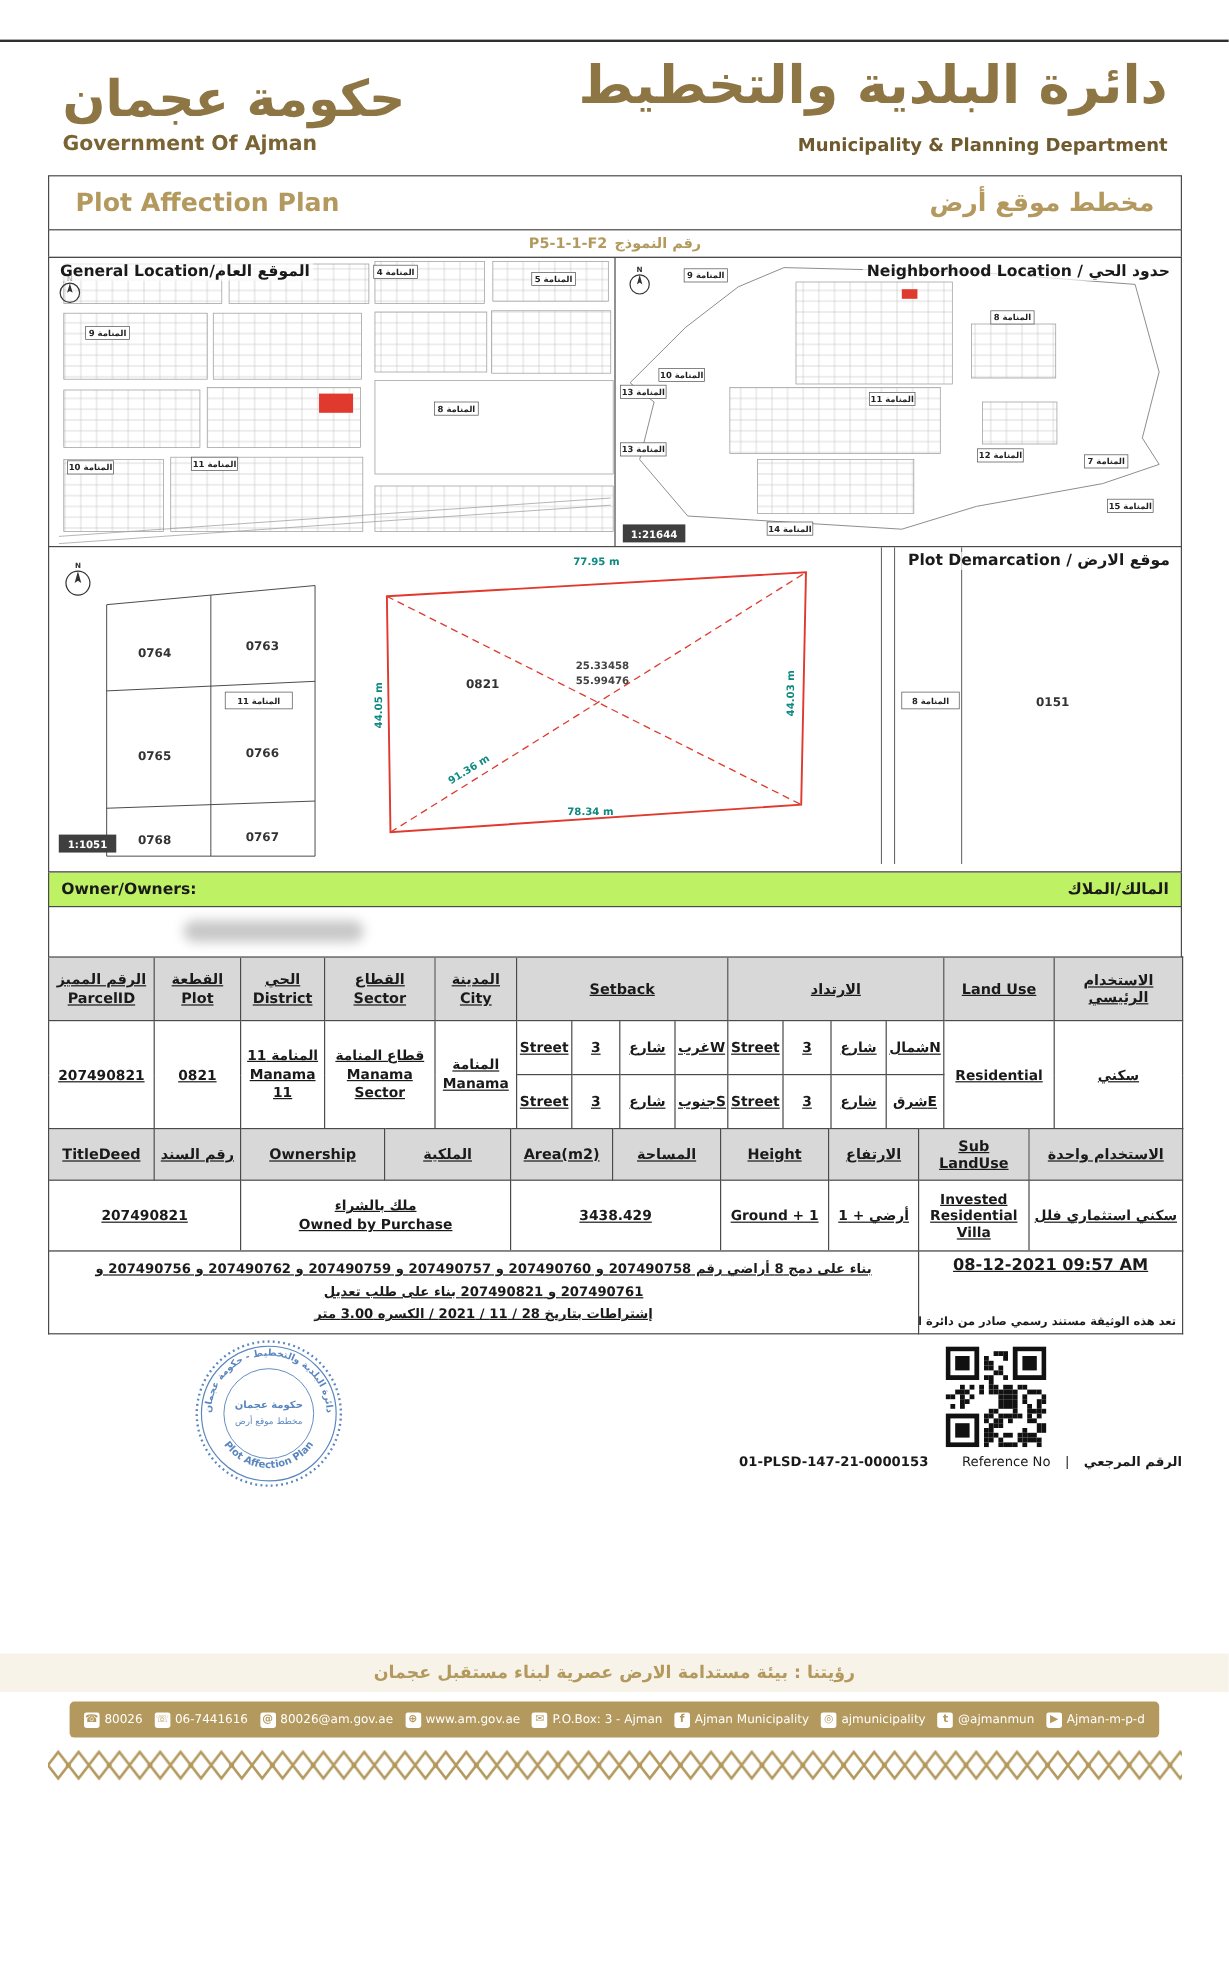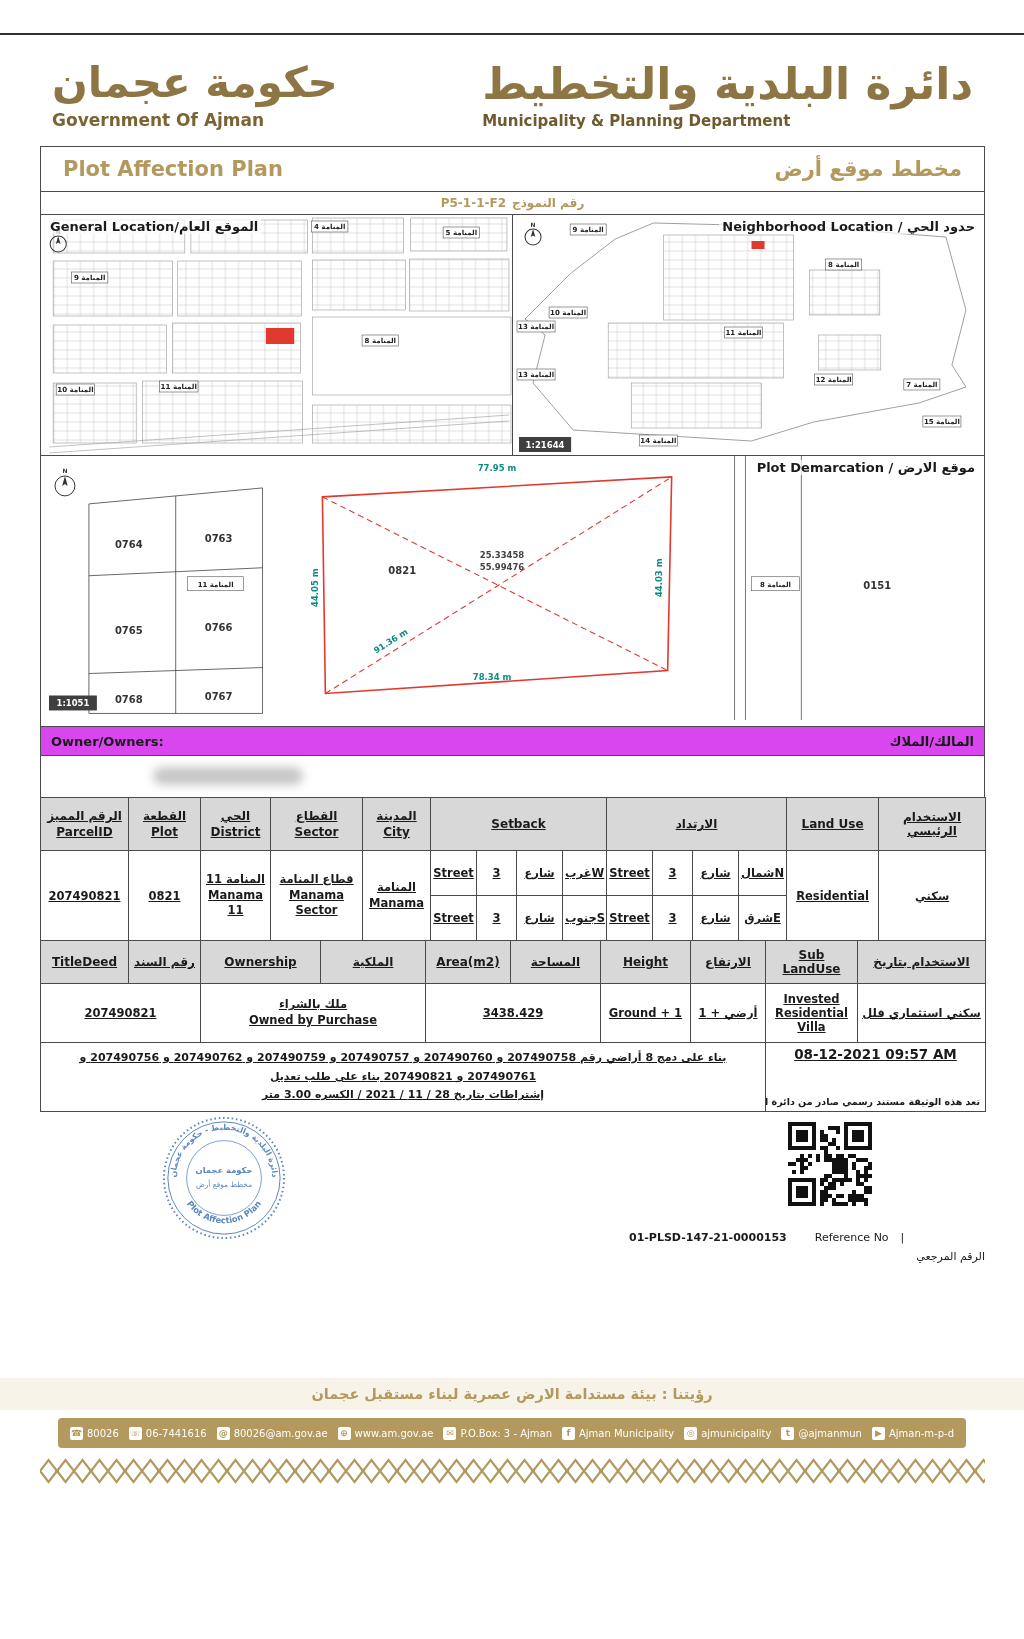--- a/index.html
+++ b/index.html
@@ -8,21 +8,21 @@
     font-family:"DejaVu Sans", sans-serif;color:#1a1a1a;overflow:hidden;
   }
   .topline{position:absolute;top:33px;left:0;width:1024px;height:2px;background:#2f2f2f;}
   .doc{position:absolute;left:40px;top:0;width:945px;}
 
   
   .doc-header{display:flex;justify-content:space-between;align-items:flex-end;padding:58px 12px 0 12px;height:130px;box-sizing:border-box;}
   .logo{display:flex;flex-direction:column;}
   .logo .calligraphy{font-weight:bold;color:#8d7544;line-height:1;}
   .logo-left .calligraphy{font-size:42px;}
-  .logo-right{}
+  .logo-right{text-align:right;gap:12px;}
   .logo-right .calligraphy{font-size:44px;}
   .logo .caption{font-weight:bold;margin-top:6px;}
   .logo-left .caption{font-size:17px;color:#7a6434;}
   .logo-right .caption{font-size:15px;color:#6f5a2e;}
 
   
   .sect{border:1px solid #4a4a4a;margin-top:-1px;box-sizing:border-box;background:#fff;}
 
   .title-box{margin-top:16px;height:46px;display:flex;justify-content:space-between;align-items:center;padding:0 22px;}
   .title-en,.title-ar{font-weight:bold;font-size:21px;color:#b3995d;}
@@ -45,21 +45,21 @@
   .mlabel rect{fill:#fff;stroke:#555;stroke-width:.6;}
   .mlabel text{font-size:7px;text-anchor:middle;fill:#222;font-weight:bold;}
   .plotnum{font-size:10px;font-weight:bold;fill:#333;text-anchor:middle;}
   .plotid{font-size:10px;font-weight:bold;fill:#333;text-anchor:middle;}
   .dim text{font-size:8.5px;font-weight:bold;fill:#0f8a80;text-anchor:middle;}
   .coords text{font-size:8.5px;font-weight:bold;fill:#444;text-anchor:middle;}
   .scalebadge rect{fill:#3f3f3f;}
   .scalebadge text{fill:#fff;font-size:8.5px;font-weight:bold;text-anchor:middle;}
 
   
-  .owner-bar{height:30px;background:#d946ef;display:flex;justify-content:space-between;align-items:center;
+  .owner-bar{height:30px;background:#bef264;display:flex;justify-content:space-between;align-items:center;
     padding:0 10px;font-weight:bold;font-size:13px;}
   .owner-row{height:43px;position:relative;}
   .redaction{position:absolute;left:112px;top:11px;width:150px;height:18px;background:#c7c7c7;border-radius:9px;filter:blur(5px);}
 
   
   table{border-collapse:collapse;width:945px;table-layout:fixed;margin-top:-1px;text-decoration:underline;}
   th,td{border:1px solid #4a4a4a;text-align:center;vertical-align:middle;padding:3px 2px;overflow:hidden;}
   th{background:#d8d8d8;font-size:12px;font-weight:bold;}
   td{font-size:11.5px;font-weight:bold;}
   .t1 th{height:46px;}
@@ -73,21 +73,21 @@
   .date-cell{position:relative;vertical-align:top;font-size:13.5px;}
   .validity{position:absolute;right:5px;bottom:4px;font-size:9.5px;font-weight:bold;white-space:nowrap;direction:rtl;}
 
   
   .seal-row{position:relative;height:140px;}
   .stamp{position:absolute;left:120px;top:2px;width:128px;height:128px;opacity:.92;}
   .qr{position:absolute;left:748px;top:10px;width:84px;height:84px;}
   .qr svg{width:84px;height:84px;background:#fff;}
   .ref-line{position:absolute;right:0;top:100px;display:flex;align-items:center;gap:12px;font-size:11px;}
   .ref-no{font-weight:bold;margin-right:16px;}
-  .ref-ar{font-weight:normal;margin-top:38px;}
+  .ref-ar{font-weight:bold;}
 
   
   .vision-band{position:absolute;top:1378px;left:0;width:1024px;height:32px;background:#f7f3e8;
     display:flex;align-items:center;justify-content:center;color:#b3995d;font-weight:bold;font-size:14.5px;}
   .contact-bar{position:absolute;top:1418px;left:58px;width:908px;height:30px;background:#b3995d;border-radius:4px;
     display:flex;align-items:center;justify-content:space-between;padding:0 12px;box-sizing:border-box;color:#fff;font-size:10px;}
   .contact{display:flex;align-items:center;gap:4px;white-space:nowrap;}
   .cicon{display:inline-block;width:13px;height:13px;background:#fff;color:#b3995d;border-radius:2px;
     font-size:9px;line-height:13px;text-align:center;font-weight:bold;}
   .deco-band{position:absolute;top:1458px;left:40px;width:945px;height:26px;}
@@ -424,21 +424,21 @@
         <tr>
       <th>TitleDeed</th>
       <th>رقم السند</th>
       <th>Ownership</th>
       <th>الملكية</th>
       <th>Area(m2)</th>
       <th>المساحة</th>
       <th>Height</th>
       <th>الارتفاع</th>
       <th>Sub LandUse</th>
-      <th>الاستخدام بتاريخ</th>
+      <th>الاستخدام واحدة</th>
     </tr>
     <tr>
       <td colspan="2">207490821</td>
       <td colspan="2" class="two-line">
             <div>ملك بالشراء</div>
             <div>Owned by Purchase</div>
           </td>
       <td colspan="2">3438.429</td>
       <td>Ground + 1</td>
       <td>أرضي + 1</td>

